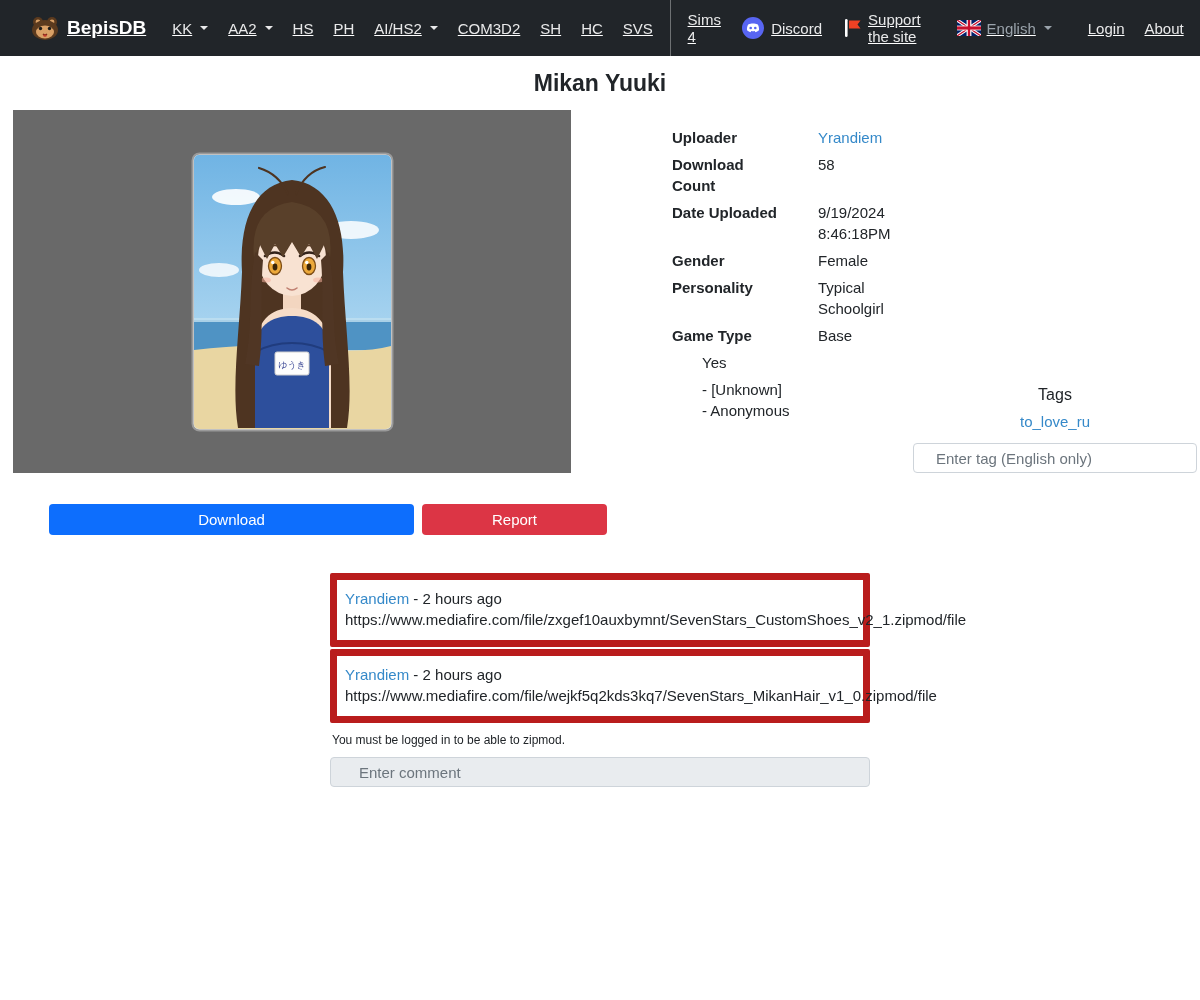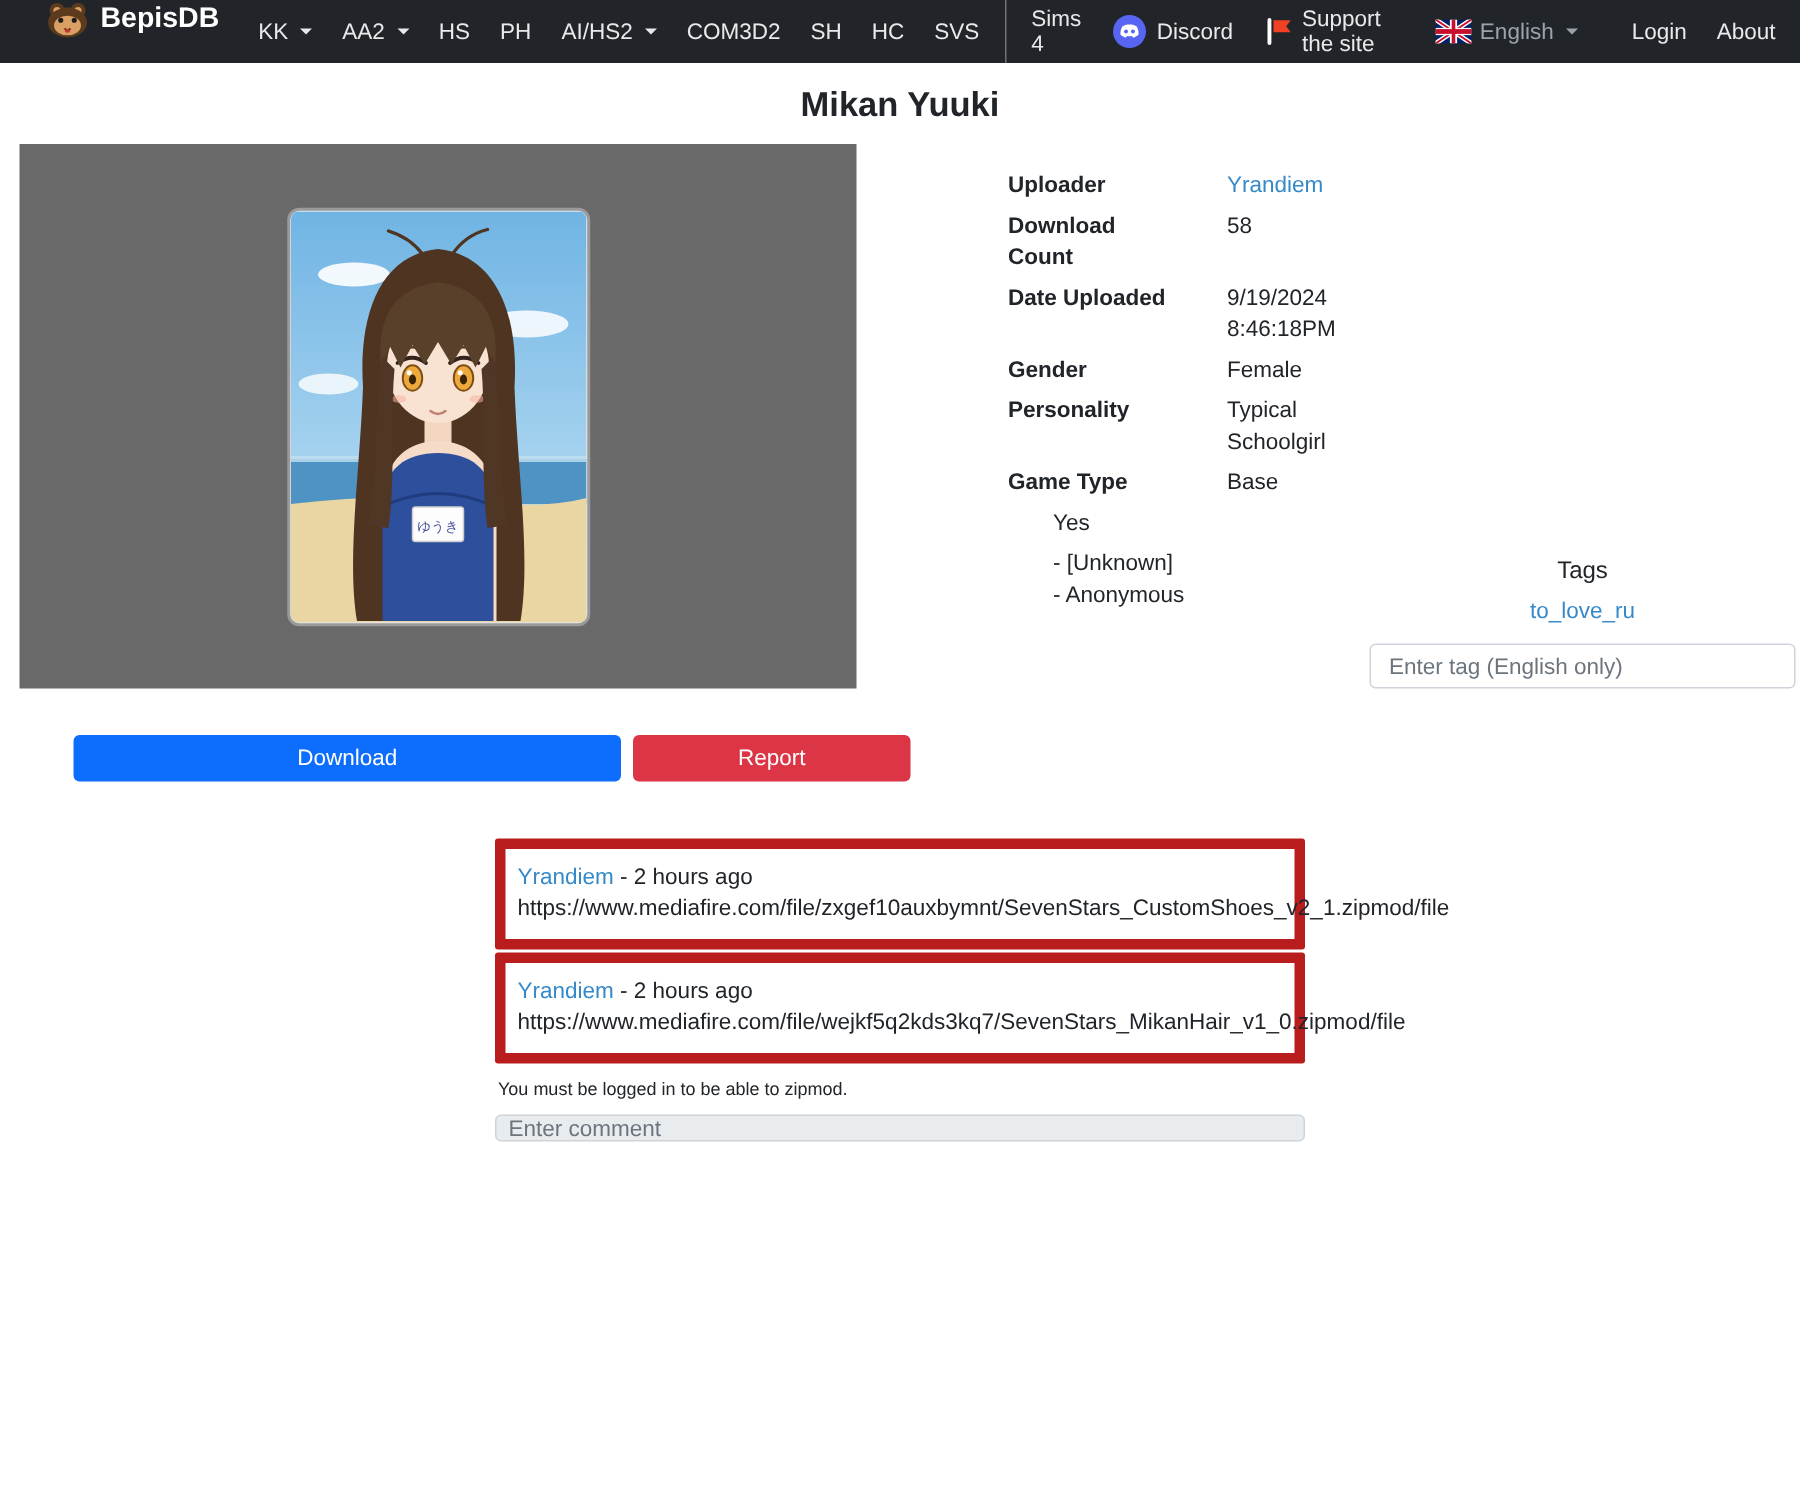--- a/index.html
+++ b/index.html
@@ -7,26 +7,27 @@
   body {
     font-family: "Liberation Sans", "DejaVu Sans", sans-serif;
     font-size: 15px;
     color: #212529;
     background: #fff;
   }
   a { text-decoration: none; }
 
   
   .navbar {
-    height: 42px;
+    height: 56px;
     background: var(--navbar-bg, #212529);
     display: flex;
-    align-items: flex-start;
+    align-items: center;
     padding: 0 30px;
     color: #fff;
+    text-decoration: underline;
   }
   .brand { display: flex; align-items: center; gap: 7px; margin-right: 16px; cursor: pointer; }
   .brand-text { font-size: 19px; font-weight: 700; color: #fff; }
   .nav-links { display: flex; align-items: center; align-self: stretch; }
   .nav-link {
     color: rgba(255,255,255,.9);
     padding: 0 10px;
     display: flex;
     align-items: center;
     gap: 6px;
@@ -72,36 +73,36 @@
   .dlabel { width: 116px; font-weight: 700; }
   .dvalue { margin-left: 30px; width: 95px; white-space: pre-line; }
   .link { color: var(--link, #3589c9); cursor: pointer; }
 
   
   .tags-col { margin-left: auto; width: 284px; text-align: center; margin-top: 276px; flex: none; }
   .tags-title { font-size: 16px; margin-bottom: 9px; }
   .tag-link { display: inline-block; margin-bottom: 13px; }
   .tag-input {
     width: 100%; height: 30px; border: 1px solid #ced4da; border-radius: 4px;
-    padding: 0 12px; font: inherit; color: #212529; background: #fff;
+    padding: 0 22px; font: inherit; color: #212529; background: #fff;
   }
   .tag-input::placeholder { color: #6c757d; }
 
   
   .comments { width: 540px; margin: 38px auto 0; }
   .comment-box {
     border: 7px solid #b91c1c; border-radius: 2px; background: #fff;
     padding: 8px 8px 10px; margin-bottom: 2px; line-height: 21px;
   }
   .comment-text { white-space: nowrap; }
   .login-notice { font-size: 12px; margin: 10px 0 0 2px; }
   .comment-input {
-    width: 100%; height: 18px; margin-top: 10px;
+    width: 100%; height: 30px; margin-top: 10px;
     background: #e9ecef; border: 1px solid #ced4da; border-radius: 4px;
-    padding: 0 8px; font: inherit; color: #495057;
+    padding: 0 28px; font: inherit; color: #495057;
   }
   .comment-input::placeholder { color: #6c757d; }
 
   .spacer-bottom { height: 240px; }
 </style>
 </head>
 <body>
 
 <nav class="navbar">
   <div class="brand">

